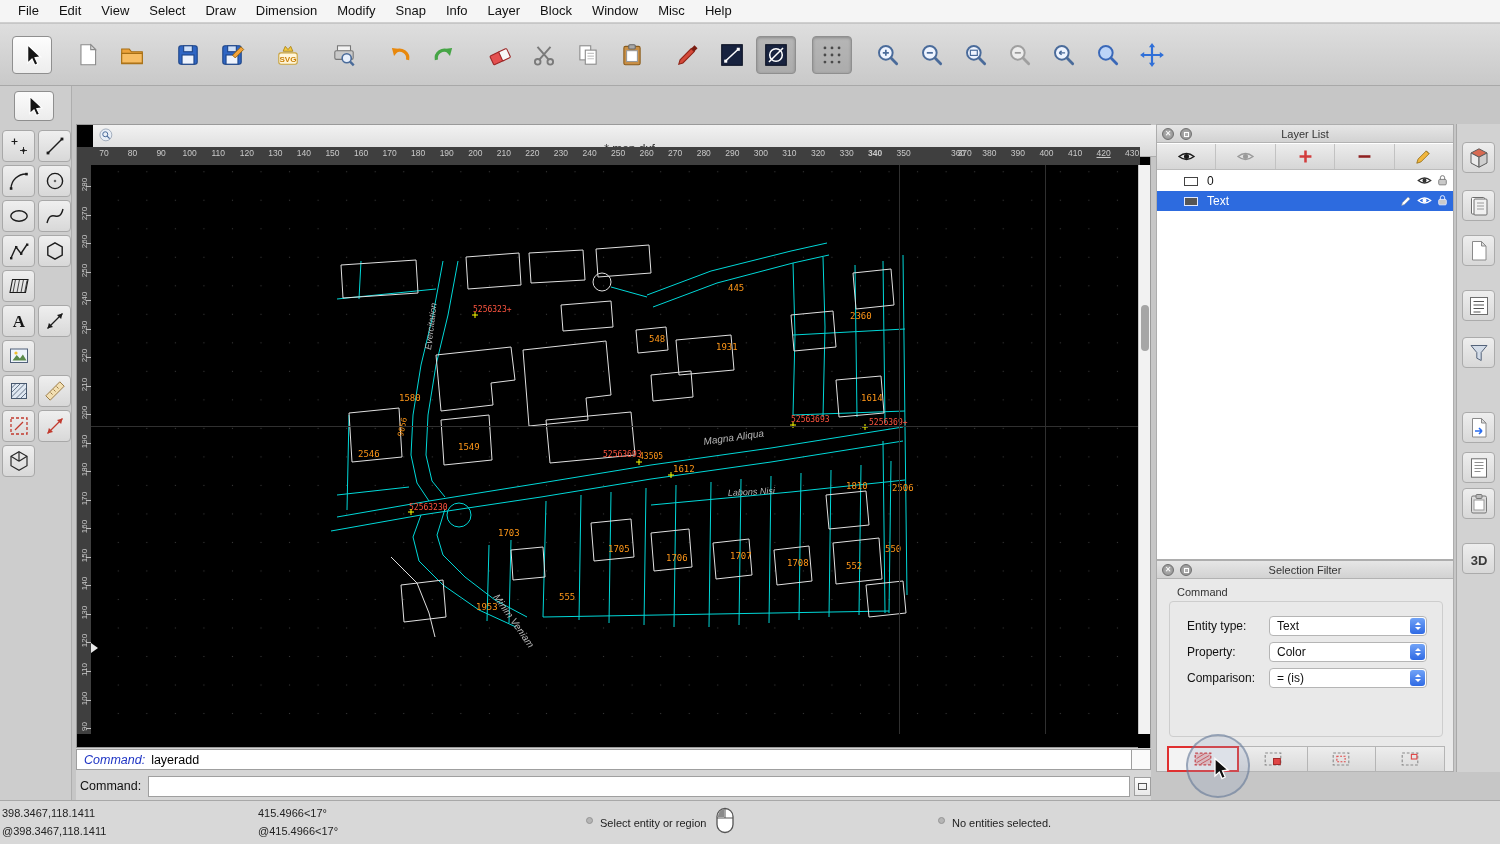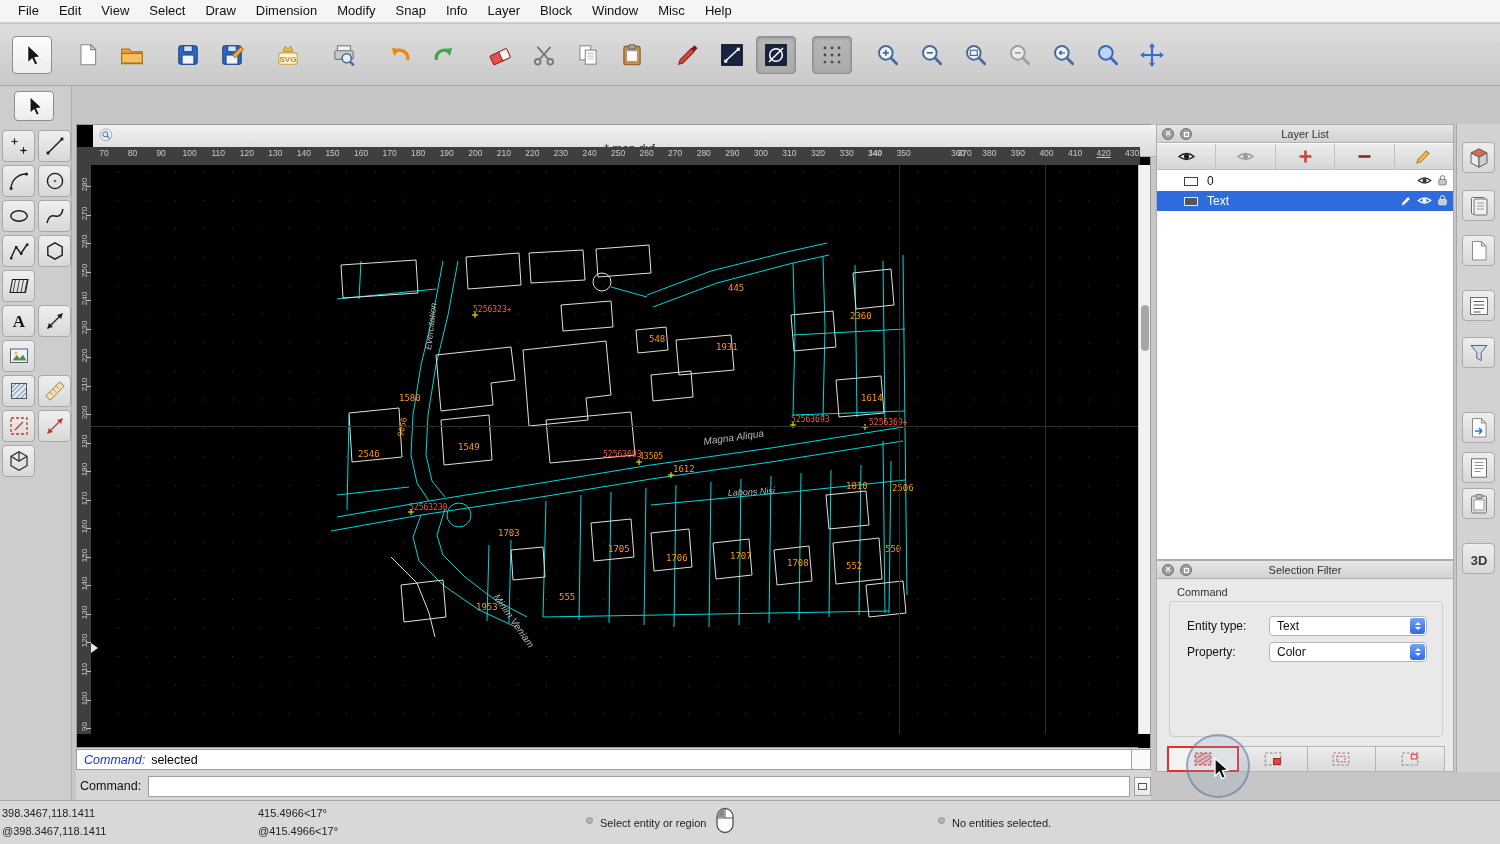--- a/index.html
+++ b/index.html
@@ -686,21 +686,21 @@
   </div>
   <div id="vscroll">
       <div id="vthumb"></div>
     </div>
   <div id="brcorner"></div>
 </div>
 
 <div id="commandband">
   <div id="cmd-history">
     <span class="chl">Command:</span>
-    <span>selected</span>
+    <span>layeradd</span>
   </div>
   <div id="cmd-hscroll"></div>
   <span id="cmd-label">Command:</span>
   <input id="cmd-input" type="text" value="" style="">
   <div id="cmd-kb">
       <span class="kbg"></span>
     </div>
 </div>
 
 <div id="layerpanel">
@@ -800,20 +800,30 @@
       <div class="frow">
         <span class="flabel">Property:</span>
         <div class="dd">
           <span>Color</span>
           <span class="step">
             <span class="up"></span>
             <span class="down"></span>
           </span>
         </div>
       </div>
+      <div class="frow">
+        <span class="flabel">Comparison:</span>
+        <div class="dd">
+          <span>= (is)</span>
+          <span class="step">
+            <span class="up"></span>
+            <span class="down"></span>
+          </span>
+        </div>
+      </div>
     </div>
   <div id="filter-buttons">
       <div class="fbtn active">
         <svg width="22" height="22" viewBox="0 0 24 24">
           <rect x="3.5" y="5.5" width="17" height="13" fill="rgba(225,60,60,.28)" stroke="#d23030" stroke-width="1.4" stroke-dasharray="3 2"></rect>
           <path d="M5 16 L19 8 M5 11.5 L14 6 M9.5 17.5 L20 11.5" stroke="#d23030" stroke-width="0.9"></path>
         </svg>
       </div>
       <div class="fbtn">
         <svg width="22" height="22" viewBox="0 0 24 24">

